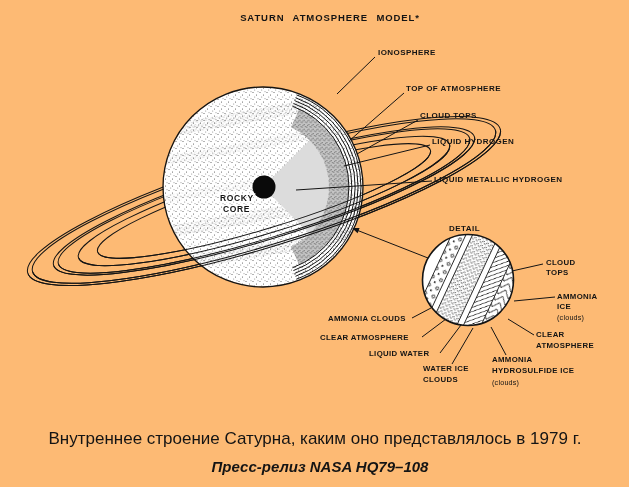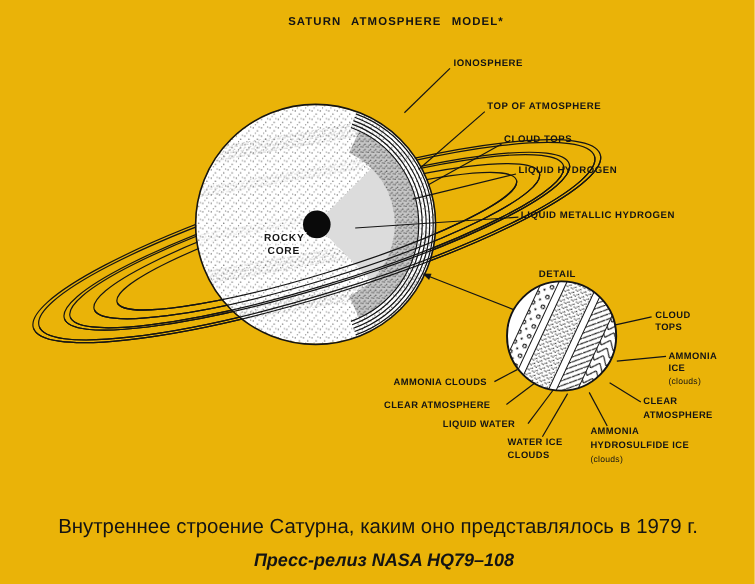--- a/index.html
+++ b/index.html
@@ -1,16 +1,16 @@
 <!DOCTYPE html>
 <html><head>
 <meta charset="utf-8">
 <style>
   html,body{margin:0;padding:0;background:#fff;}
-  .stage{position:relative;width:629px;height:487px;background:#eab308;overflow:hidden;
+  .stage{position:relative;width:629px;height:487px;background:#fdba74;overflow:hidden;
          font-family:"Liberation Sans","DejaVu Sans",sans-serif;}
   svg{display:block}
   text{fill:#141414;}
   .ttl{font-size:9.5px;font-weight:700;letter-spacing:.9px;word-spacing:5px;}
   .lbl{font-size:8px;font-weight:700;letter-spacing:.45px;}
   .lbl2{font-size:7.8px;font-weight:700;letter-spacing:.35px;}
   .sub{font-size:7.2px;font-weight:400;letter-spacing:.2px;}
   .core{font-size:8.5px;font-weight:700;letter-spacing:.6px;paint-order:stroke;stroke:#ffffff;stroke-width:3px;}
   .cap1{font-size:17px;font-weight:400;}
   .cap2{font-size:15px;font-weight:700;font-style:italic;}

